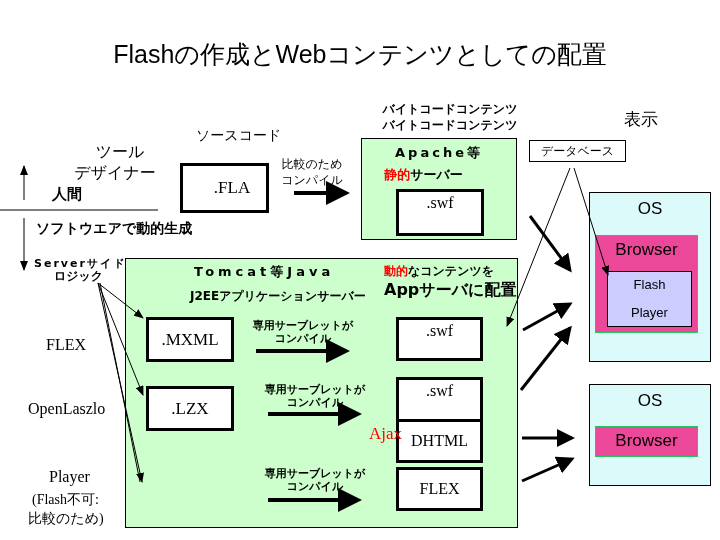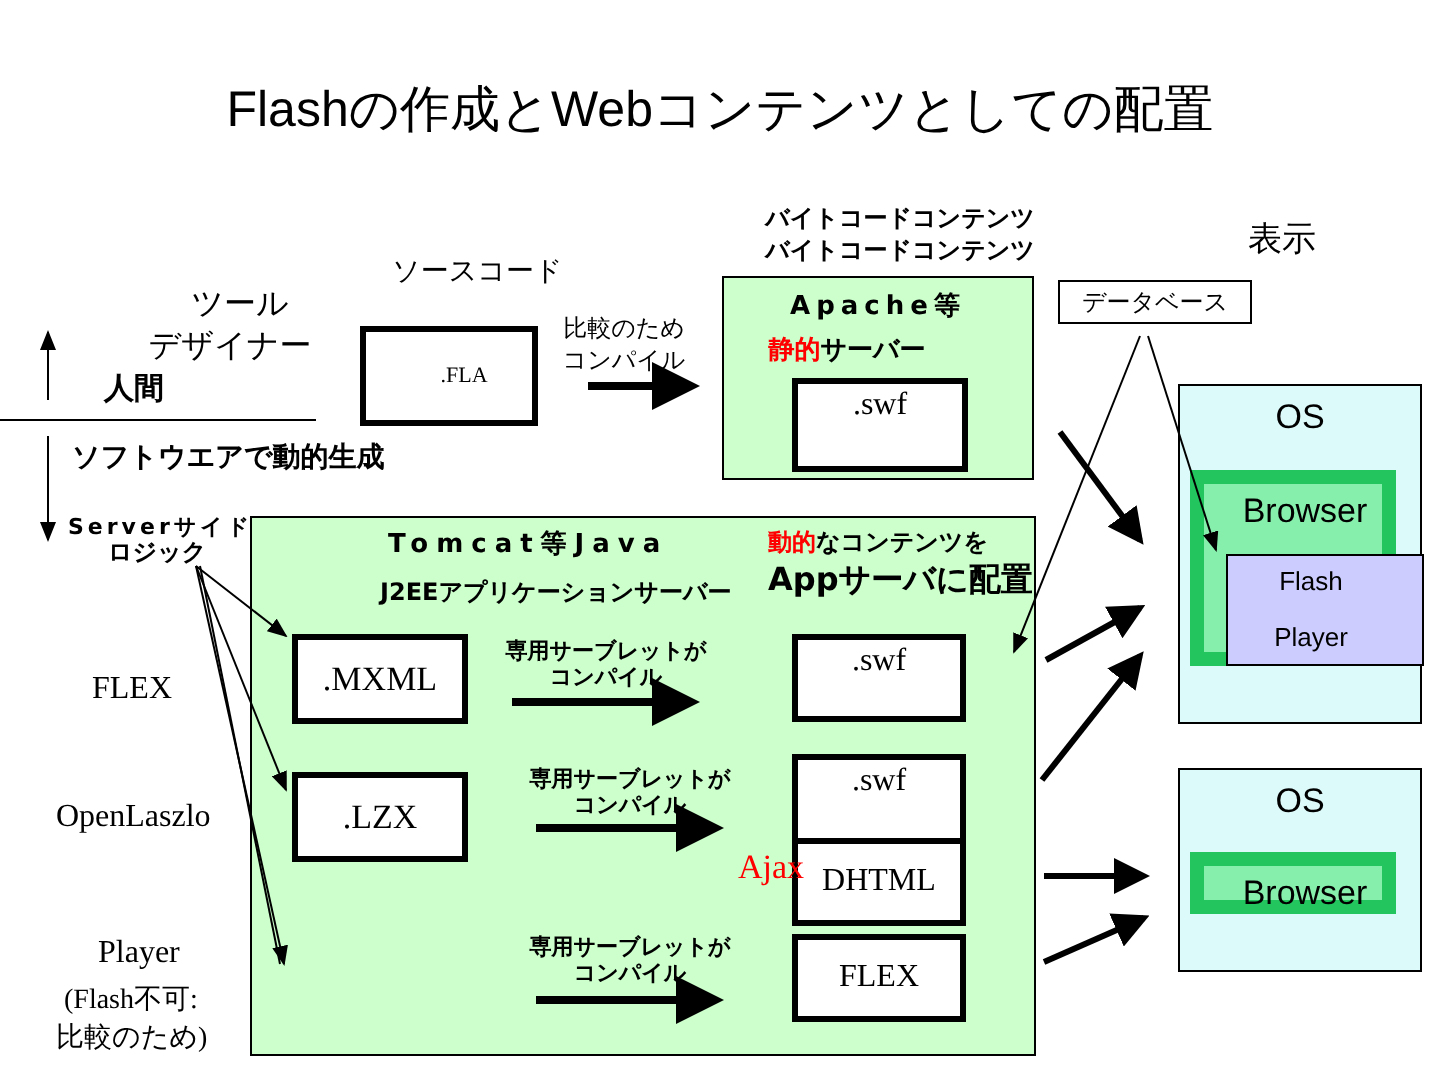--- a/index.html
+++ b/index.html
@@ -7,21 +7,21 @@
          font-family:"DejaVu Sans", sans-serif; color:#000; }
   .abs { position:absolute; }
   .title { left:0; top:38px; width:720px; text-align:center; font-size:25px; font-family:"Liberation Sans", sans-serif; }
   .label { font-size:15px; white-space:nowrap; font-family:"DejaVu Sans", sans-serif; }
   .small { font-size:12px; white-space:nowrap; }
   .bold { font-weight:bold; }
   .serif { font-family:"Liberation Serif", serif; }
   .box { position:absolute; background:#fff; border:3px solid #000; box-sizing:border-box; }
   .green { position:absolute; background:#ccffcc; border:1px solid #000; box-sizing:border-box; }
   .os { position:absolute; background:#ddfafa; border:1px solid #000; box-sizing:border-box; }
-  .browser { position:absolute; background:#86efac; border:7px solid #22c55e; box-sizing:border-box; }
+  .browser { position:absolute; background:#ec4899; border:1px solid #22c55e; box-sizing:border-box; }
   .player { position:absolute; background:#ccccff; border:1px solid #000; box-sizing:border-box; }
   .center { text-align:center; }
   .red { color:#ff0000; }
   svg.lines { position:absolute; left:0; top:0; pointer-events:none; }
 </style>
 </head>
 <body>
 
 <div class="abs title">Flashの作成とWebコンテンツとしての配置</div>
 
@@ -34,21 +34,21 @@
 <div class="abs small bold" style="left:34px;top:256px;font-size:11px;letter-spacing:2px;">Serverサイド</div>
 <div class="abs small bold" style="left:54px;top:268px;font-size:12px;">ロジック</div>
 
 <div class="abs serif" style="left:46px;top:336px;font-size:16px;">FLEX</div>
 <div class="abs serif" style="left:28px;top:400px;font-size:16px;">OpenLaszlo</div>
 <div class="abs serif" style="left:49px;top:468px;font-size:16px;">Player</div>
 <div class="abs serif" style="left:32px;top:491px;font-size:14px;">(Flash不可:</div>
 <div class="abs serif" style="left:28px;top:510px;font-size:14px;">比較のため)</div>
 
 <div class="abs label" style="left:196px;top:127px;font-size:14px;">ソースコード</div>
-<div class="box center serif" style="left:180px;top:163px;width:89px;height:50px;line-height:44px;font-size:11px;padding-left:15px;">
+<div class="box center serif" style="left:180px;top:163px;width:89px;height:50px;line-height:44px;font-size:17px;padding-left:15px;">
   <span>.FLA</span>
 </div>
 <div class="abs small center" style="left:272px;top:156px;width:80px;font-size:12px;line-height:16px;">
   <div>比較のため</div>
   <div>コンパイル</div>
 </div>
 
 <div class="abs small bold center" style="left:375px;top:101px;width:150px;font-size:12px;line-height:16px;">
   <div>バイトコードコンテンツ</div>
   <div>バイトコードコンテンツ</div>
@@ -92,21 +92,21 @@
     <div>専用サーブレットが</div>
     <div>コンパイル</div>
   </div>
   <div class="box center serif" style="left:270px;top:208px;width:87px;height:44px;font-size:16px;line-height:38px;"><span>FLEX</span></div>
 </div>
 
 <div class="os" style="left:589px;top:192px;width:122px;height:170px;">
   <div class="abs center" style="left:0;top:6px;width:120px;font-size:17px;font-family:'Liberation Sans',sans-serif;">OS</div>
   <div class="browser" style="left:5px;top:42px;width:103px;height:98px;">
     <div class="abs center" style="left:0;top:4px;width:101px;font-size:17px;font-family:'Liberation Sans',sans-serif;">Browser</div>
-    <div class="player" style="left:11px;top:35px;width:99px;height:56px;">
+    <div class="player" style="left:11px;top:35px;width:85px;height:56px;">
       <div class="abs center" style="left:0;top:5px;width:83px;font-size:13px;font-family:'Liberation Sans',sans-serif;">Flash</div>
       <div class="abs center" style="left:0;top:33px;width:83px;font-size:13px;font-family:'Liberation Sans',sans-serif;">Player</div>
     </div>
   </div>
 </div>
 
 <div class="os" style="left:589px;top:384px;width:122px;height:102px;">
   <div class="abs center" style="left:0;top:6px;width:120px;font-size:17px;font-family:'Liberation Sans',sans-serif;">OS</div>
   <div class="browser" style="left:5px;top:41px;width:103px;height:31px;">
     <div class="abs center" style="left:0;top:4px;width:101px;font-size:17px;font-family:'Liberation Sans',sans-serif;">Browser</div>

